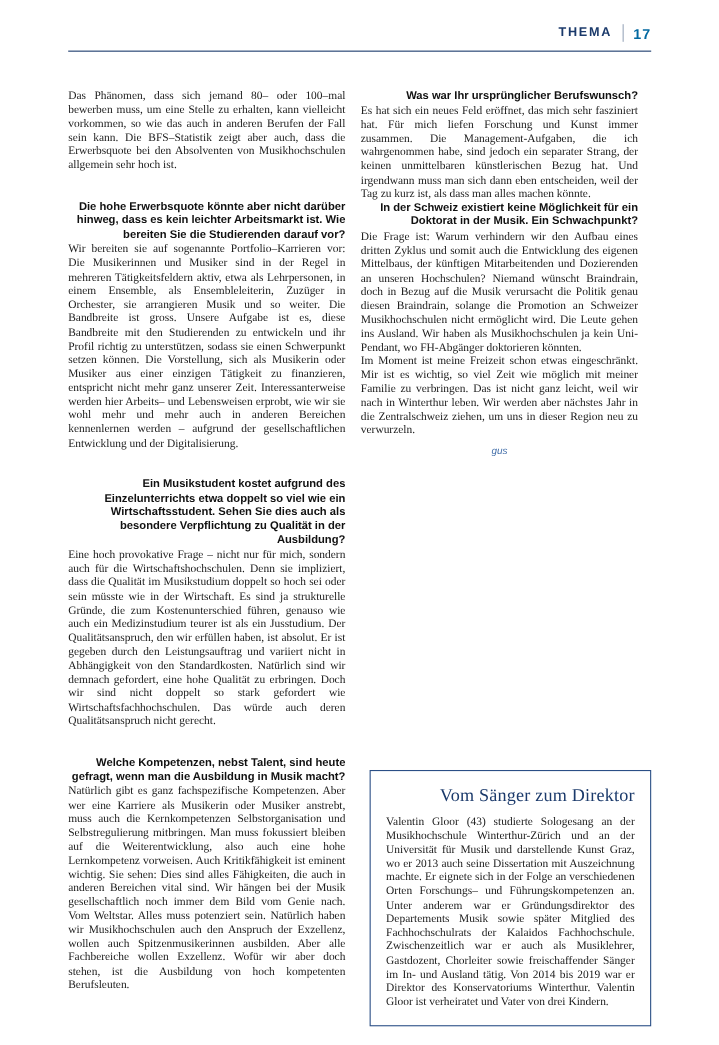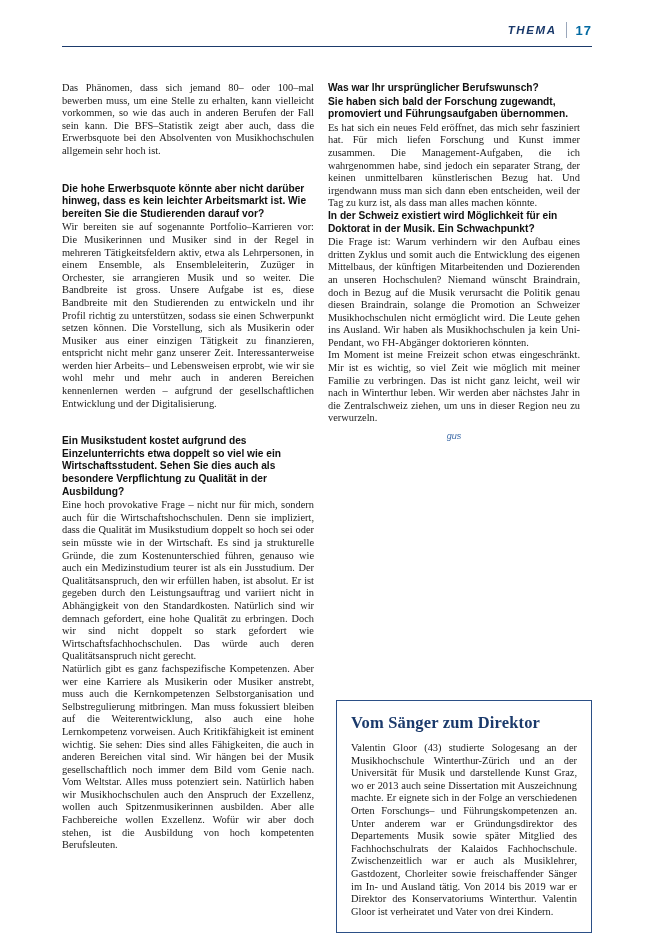--- a/index.html
+++ b/index.html
@@ -27,21 +27,20 @@
     display: flex;
     align-items: center;
     font-family: "Liberation Sans", sans-serif;
     letter-spacing: 0.06em;
   }
   .header-label {
     color: #1b3a6b;
     font-size: 11.5px;
     font-weight: bold;
     letter-spacing: 0.14em;
-    font-style: italic;
   }
   .header-sep {
     width: 1px;
     height: 16px;
     background: #9aa7bb;
     margin: 0 9px;
   }
   .header-page {
     color: #0369a1;
     font-size: 13px;
@@ -74,21 +73,21 @@
     text-align: justify;
     text-indent: 0;
     hyphens: auto;
   }
   h3.subhead {
     font-family: "Liberation Sans", sans-serif;
     font-size: 10.2px;
     line-height: 12.6px;
     font-weight: bold;
     margin: 25px 0 1px 0;
-    text-align: left;
+    text-align: right;
     color: #111;
   }
   .first h3.subhead {
     margin-top: 0;
   }
   .byline {
     text-align: center;
     font-family: "Liberation Sans", sans-serif;
     font-size: 9px;
     font-style: italic;
@@ -102,24 +101,25 @@
     top: 700px;
     width: 256px;
     border: 1px solid #2b4f86;
     box-sizing: border-box;
     padding: 12px 14px 14px 14px;
     background: #ffffff;
   }
   .box-title {
     font-family: "Liberation Serif", serif;
     font-size: 16.5px;
-    font-weight: bold;
+    font-weight: normal;
     color: #1b3a6b;
     margin: 0 0 9px 0;
     letter-spacing: 0.01em;
+    text-align: right;
   }
   .box p {
     margin: 0;
     font-size: 10.4px;
     line-height: 12.6px;
     text-align: justify;
     hyphens: auto;
   }
 </style>
 </head>
@@ -138,30 +138,30 @@
 
     <div class="col">
       <p class="body">Das Phänomen, dass sich jemand 80– oder 100–mal bewerben muss, um eine Stelle zu erhalten, kann vielleicht vorkommen, so wie das auch in anderen Berufen der Fall sein kann. Die BFS–Statistik zeigt aber auch, dass die Erwerbsquote bei den Absolventen von Musikhochschulen allgemein sehr hoch ist.</p>
 
       <h3 class="subhead">Die hohe Erwerbsquote könnte aber nicht darüber hinweg, dass es kein leichter Arbeitsmarkt ist. Wie bereiten Sie die Studierenden darauf vor?</h3>
       <p class="body">Wir bereiten sie auf sogenannte Portfolio–Karrieren vor: Die Musikerinnen und Musiker sind in der Regel in mehreren Tätigkeitsfeldern aktiv, etwa als Lehrpersonen, in einem Ensemble, als Ensembleleiterin, Zuzüger in Orchester, sie arrangieren Musik und so weiter. Die Bandbreite ist gross. Unsere Aufgabe ist es, diese Bandbreite mit den Studierenden zu entwickeln und ihr Profil richtig zu unterstützen, sodass sie einen Schwerpunkt setzen können. Die Vorstellung, sich als Musikerin oder Musiker aus einer einzigen Tätigkeit zu finanzieren, entspricht nicht mehr ganz unserer Zeit. Interessanterweise werden hier Arbeits– und Lebensweisen erprobt, wie wir sie wohl mehr und mehr auch in anderen Bereichen kennenlernen werden – aufgrund der gesellschaftlichen Entwicklung und der Digitalisierung.</p>
 
       <h3 class="subhead">Ein Musikstudent kostet aufgrund des Einzelunterrichts etwa doppelt so viel wie ein Wirtschaftsstudent. Sehen Sie dies auch als besondere Verpflichtung zu Qualität in der Ausbildung?</h3>
       <p class="body">Eine hoch provokative Frage – nicht nur für mich, sondern auch für die Wirtschaftshochschulen. Denn sie impliziert, dass die Qualität im Musikstudium doppelt so hoch sei oder sein müsste wie in der Wirtschaft. Es sind ja strukturelle Gründe, die zum Kostenunterschied führen, genauso wie auch ein Medizinstudium teurer ist als ein Jusstudium. Der Qualitätsanspruch, den wir erfüllen haben, ist absolut. Er ist gegeben durch den Leistungsauftrag und variiert nicht in Abhängigkeit von den Standardkosten. Natürlich sind wir demnach gefordert, eine hohe Qualität zu erbringen. Doch wir sind nicht doppelt so stark gefordert wie Wirtschaftsfachhochschulen. Das würde auch deren Qualitätsanspruch nicht gerecht.</p>
 
+      <h3 class="subhead">Welche Kompetenzen, nebst Talent, sind heute gefragt, wenn man die Ausbildung in Musik macht?</h3>
       <p class="body">Natürlich gibt es ganz fachspezifische Kompetenzen. Aber wer eine Karriere als Musikerin oder Musiker anstrebt, muss auch die Kernkompetenzen Selbstorganisation und Selbstregulierung mitbringen. Man muss fokussiert bleiben auf die Weiterentwicklung, also auch eine hohe Lernkompetenz vorweisen. Auch Kritikfähigkeit ist eminent wichtig. Sie sehen: Dies sind alles Fähigkeiten, die auch in anderen Bereichen vital sind. Wir hängen bei der Musik gesellschaftlich noch immer dem Bild vom Genie nach. Vom Weltstar. Alles muss potenziert sein. Natürlich haben wir Musikhochschulen auch den Anspruch der Exzellenz, wollen auch Spitzenmusikerinnen ausbilden. Aber alle Fachbereiche wollen Exzellenz. Wofür wir aber doch stehen, ist die Ausbildung von hoch kompetenten Berufsleuten.</p>
     </div>
 
     <div class="col first">
       <h3 class="subhead">Was war Ihr ursprünglicher Berufswunsch?</h3>
 
-      <h3 class="subhead">Sie haben sich bald der Forschung zugewandt, promoviert und Führungsaufgaben übernommen.</h3>
       <p class="body">Es hat sich ein neues Feld eröffnet, das mich sehr fasziniert hat. Für mich liefen Forschung und Kunst immer zusammen. Die Management-Aufgaben, die ich wahrgenommen habe, sind jedoch ein separater Strang, der keinen unmittelbaren künstlerischen Bezug hat. Und irgendwann muss man sich dann eben entscheiden, weil der Tag zu kurz ist, als dass man alles machen könnte.</p>
 
-      <h3 class="subhead">In der Schweiz existiert wird Möglichkeit für ein Doktorat in der Musik. Ein Schwachpunkt?</h3>
+      <h3 class="subhead">In der Schweiz existiert keine Möglichkeit für ein Doktorat in der Musik. Ein Schwachpunkt?</h3>
       <p class="body">Die Frage ist: Warum verhindern wir den Aufbau eines dritten Zyklus und somit auch die Entwicklung des eigenen Mittelbaus, der künftigen Mitarbeitenden und Dozierenden an unseren Hochschulen? Niemand wünscht Braindrain, doch in Bezug auf die Musik verursacht die Politik genau diesen Braindrain, solange die Promotion an Schweizer Musikhochschulen nicht ermöglicht wird. Die Leute gehen ins Ausland. Wir haben als Musikhochschulen ja kein Uni-Pendant, wo FH-Abgänger doktorieren könnten.</p>
 
       <p class="body">Im Moment ist meine Freizeit schon etwas eingeschränkt. Mir ist es wichtig, so viel Zeit wie möglich mit meiner Familie zu verbringen. Das ist nicht ganz leicht, weil wir nach in Winterthur leben. Wir werden aber nächstes Jahr in die Zentralschweiz ziehen, um uns in dieser Region neu zu verwurzeln.</p>
 
       <div class="byline">gus</div>
     </div>
 
   </div>
 
   <div class="box">

